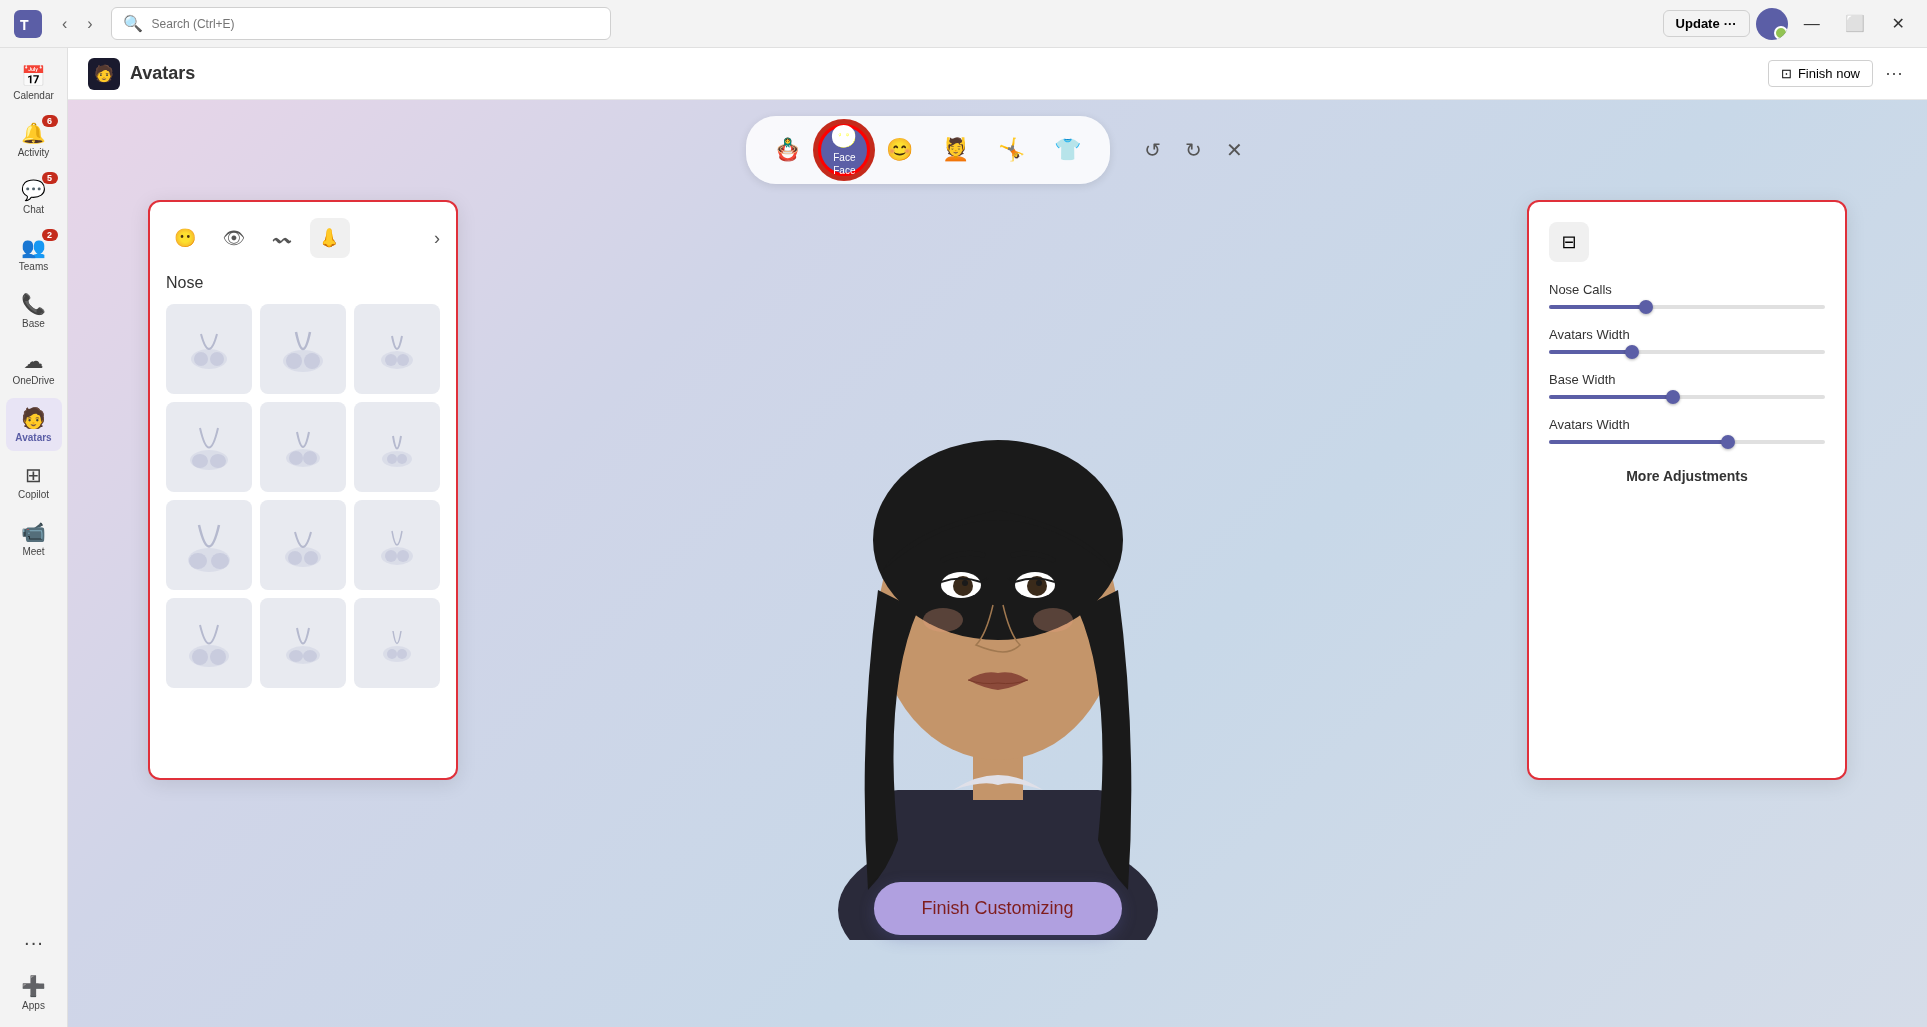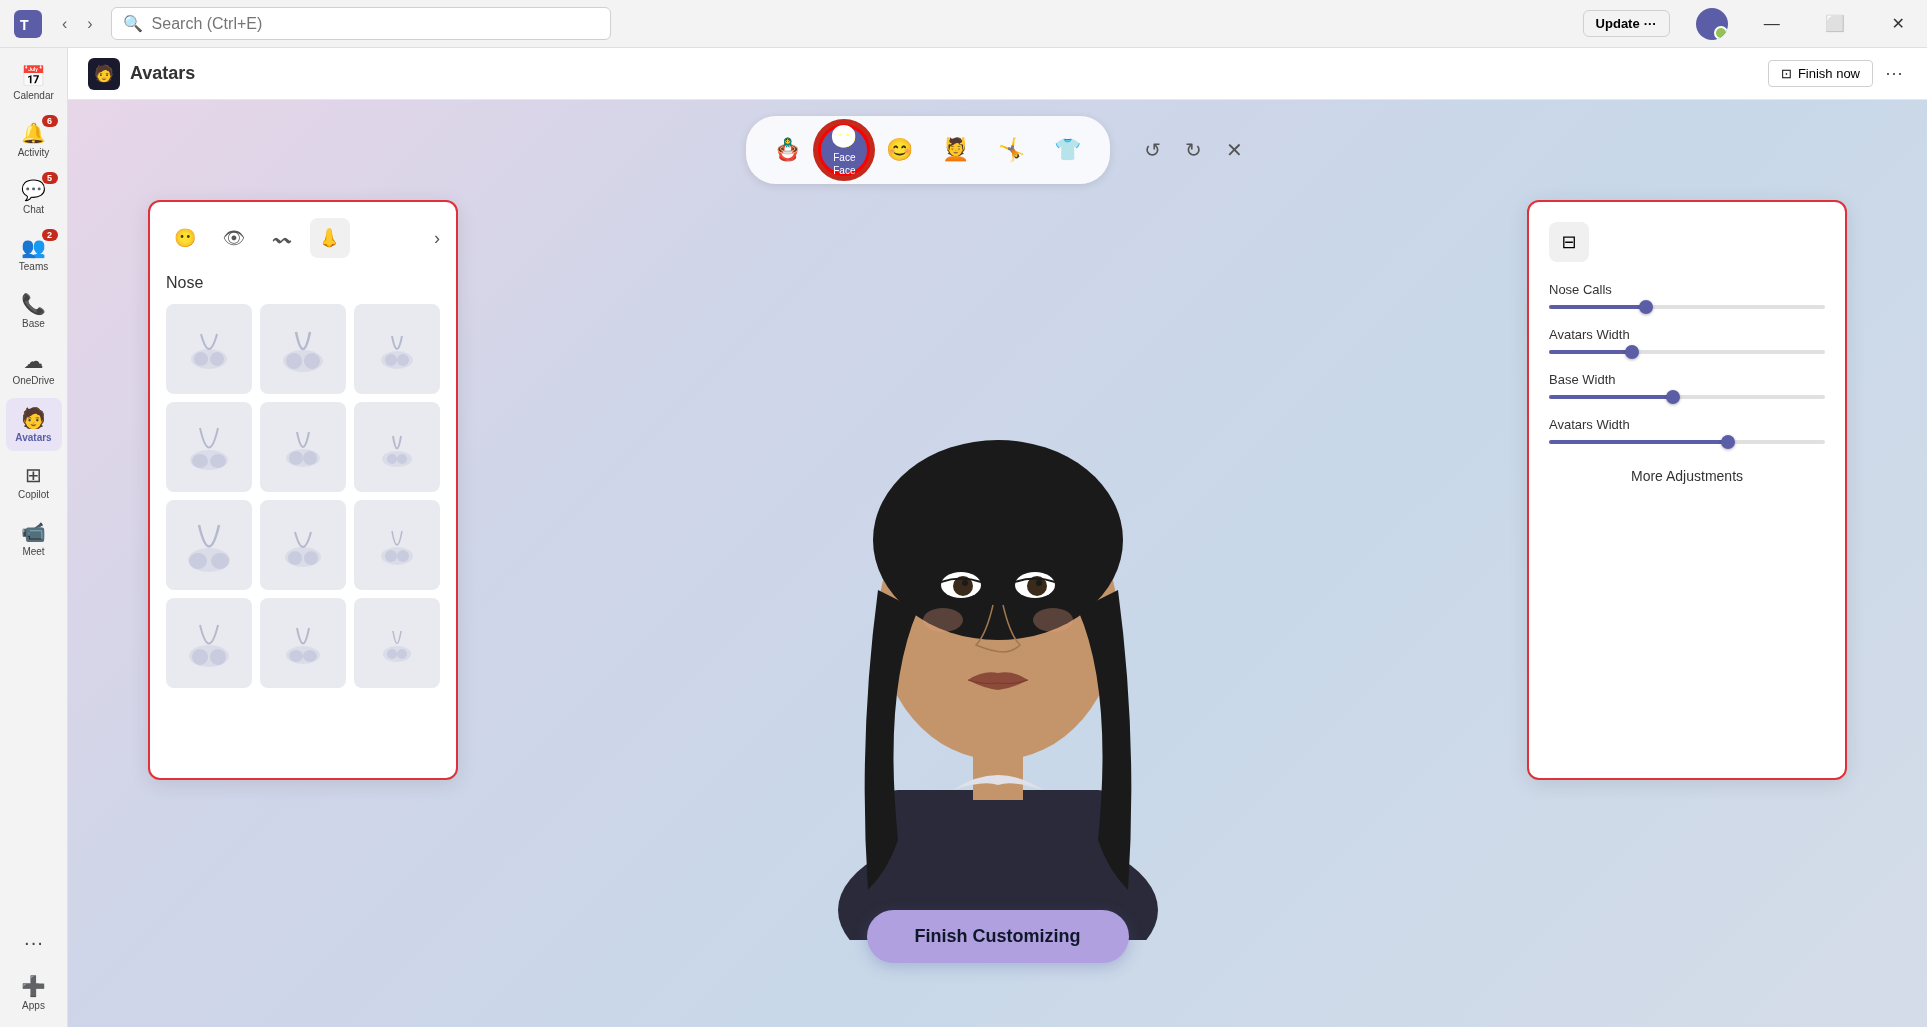--- a/index.html
+++ b/index.html
@@ -13,22 +13,22 @@
     }
     .titlebar-logo { width: 32px; height: 32px; display: flex; align-items: center; justify-content: center; }
     .titlebar-logo svg { width: 28px; height: 28px; }
     .nav-buttons { display: flex; gap: 4px; }
     .nav-btn { background: none; border: none; cursor: pointer; color: #616161; font-size: 16px; padding: 4px 8px; border-radius: 4px; }
     .search-bar {
       flex: 1; max-width: 500px; display: flex; align-items: center;
       background: white; border: 1px solid #d0d0d0; border-radius: 6px;
       padding: 6px 12px; gap: 8px; color: #616161;
     }
-    .search-bar input { border: none; outline: none; flex: 1; font-size: 16px; color: #0f172a; }
-    .titlebar-right { margin-left: auto; display: flex; align-items: center; gap: 26px; }
+    .search-bar input { border: none; outline: none; flex: 1; font-size: 12px; color: #0f172a; }
+    .titlebar-right { margin-left: auto; display: flex; align-items: center; gap: 6px; }
     .update-btn {
       background: none; border: 1px solid #d0d0d0; border-radius: 6px;
       padding: 5px 12px; cursor: pointer; font-size: 13px; font-weight: 600; display: flex; align-items: center; gap: 4px;
     }
     .avatar-circle { width: 32px; height: 32px; border-radius: 50%; background: #5b5ea6; overflow: hidden; position: relative; }
     .avatar-circle::after { content: ''; position: absolute; bottom: 0; right: 0; width: 10px; height: 10px; background: #92c353; border-radius: 50%; border: 2px solid white; }
     .win-btn { background: none; border: none; cursor: pointer; font-size: 16px; padding: 4px 10px; color: #333; }
 
     
     .main { display: flex; height: calc(1027px - 48px); }
@@ -133,26 +133,26 @@
       border: 2.5px solid #e0303a; padding: 20px; min-height: 580px;
       box-shadow: 0 4px 20px rgba(0,0,0,0.1);
     }
     .panel-header { display: flex; align-items: center; margin-bottom: 20px; }
     .sliders-icon { width: 40px; height: 40px; background: #f0f0f0; border-radius: 8px; display: flex; align-items: center; justify-content: center; font-size: 18px; }
     .slider-section { margin-bottom: 18px; }
     .slider-label { font-size: 13px; color: #333; margin-bottom: 8px; font-weight: 500; }
     .slider-track { position: relative; height: 4px; background: #e0e0e0; border-radius: 2px; margin: 8px 0; }
     .slider-fill { height: 100%; background: #5b5ea6; border-radius: 2px; }
     .slider-thumb { position: absolute; top: 50%; transform: translate(-50%, -50%); width: 14px; height: 14px; background: #5b5ea6; border-radius: 50%; box-shadow: 0 1px 3px rgba(0,0,0,0.3); cursor: pointer; }
-    .more-adjustments { text-align: center; color: #333; font-size: 14px; font-weight: 400; margin-top: 24px; cursor: pointer; }
+    .more-adjustments { text-align: center; color: #333; font-size: 14px; font-weight: 700; margin-top: 24px; cursor: pointer; }
     
     .finish-btn {
-      position: absolute; bottom: 64px; left: 50%; transform: translateX(-50%);
-      background: #b0a0e0; color: #0f172a; border: none; border-radius: 30px;
-      padding: 16px 48px; font-size: 18px; font-weight: 700; cursor: pointer;
+      position: absolute; bottom: 92px; left: 50%; transform: translateX(-50%);
+      background: #b0a0e0; color: #7f1d1d; border: none; border-radius: 30px;
+      padding: 16px 48px; font-size: 18px; font-weight: 400; cursor: pointer;
       box-shadow: 0 4px 15px rgba(91,94,166,0.3);
       white-space: nowrap;
     }
 
     
     .nose-svg { width: 55px; height: 65px; opacity: 0.7; }
   </style>
 </head>
 <body>
 

